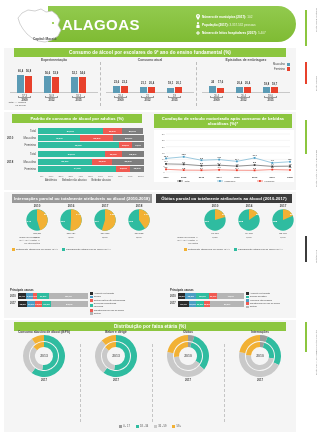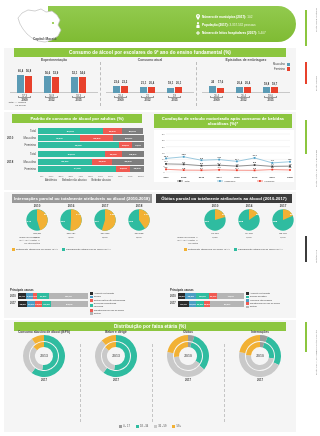--- a/index.html
+++ b/index.html
@@ -134,20 +134,21 @@
 
     <div class="map-wrap">
       <svg viewBox="0 0 60 38" width="60" height="38">
         <path d="M14 6 L20 3 L27 4 L33 2 L38 5 L44 4 L49 8 L52 13 L50 18
                  L53 23 L50 29 L44 33 L37 35 L30 34 L24 31 L19 27 L15 22
                  L12 17 L10 11 Z" fill="#ffffff" stroke="#bfbfbf" stroke-width="0.7"></path>
         <circle cx="45" cy="16" r="1.1" fill="#8cc63f"></circle>
       </svg>
     </div>
     <div class="capital-label">Capital: Maceió</div>
+    <div class="state-name">ALAGOAS</div>
 
     <div class="facts">
       <div class="fact">
         <svg class="fact-ico" viewBox="0 0 8 12">
           <path d="M4 0C1.8 0 0 1.8 0 4c0 3 4 8 4 8s4-5 4-8c0-2.2-1.8-4-4-4z" fill="#ffffff"></path>
           <circle cx="4" cy="4" r="1.5" fill="#8cc63f"></circle>
         </svg>
         <span class="fact-txt">Número de municípios (2017):</span>
         <span class="fact-val">102</span>
       </div>

